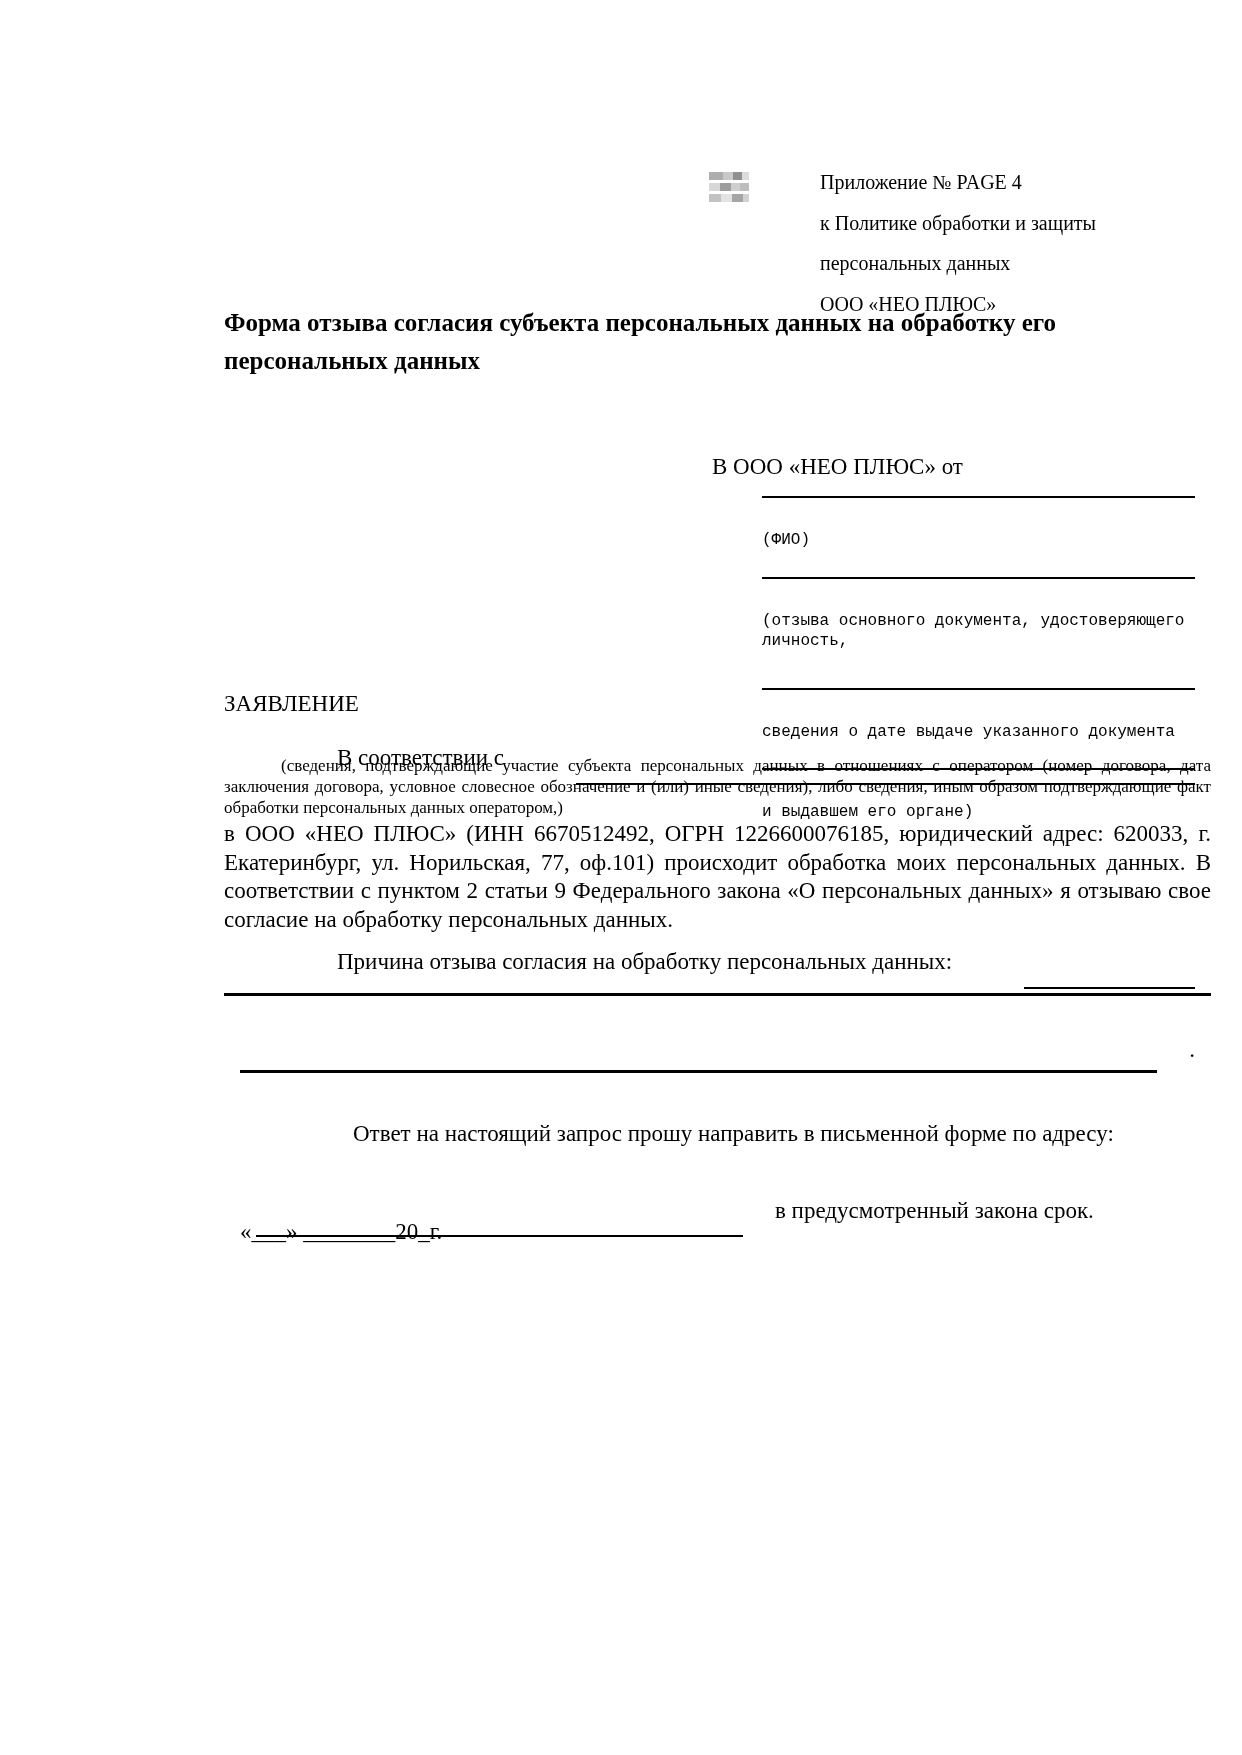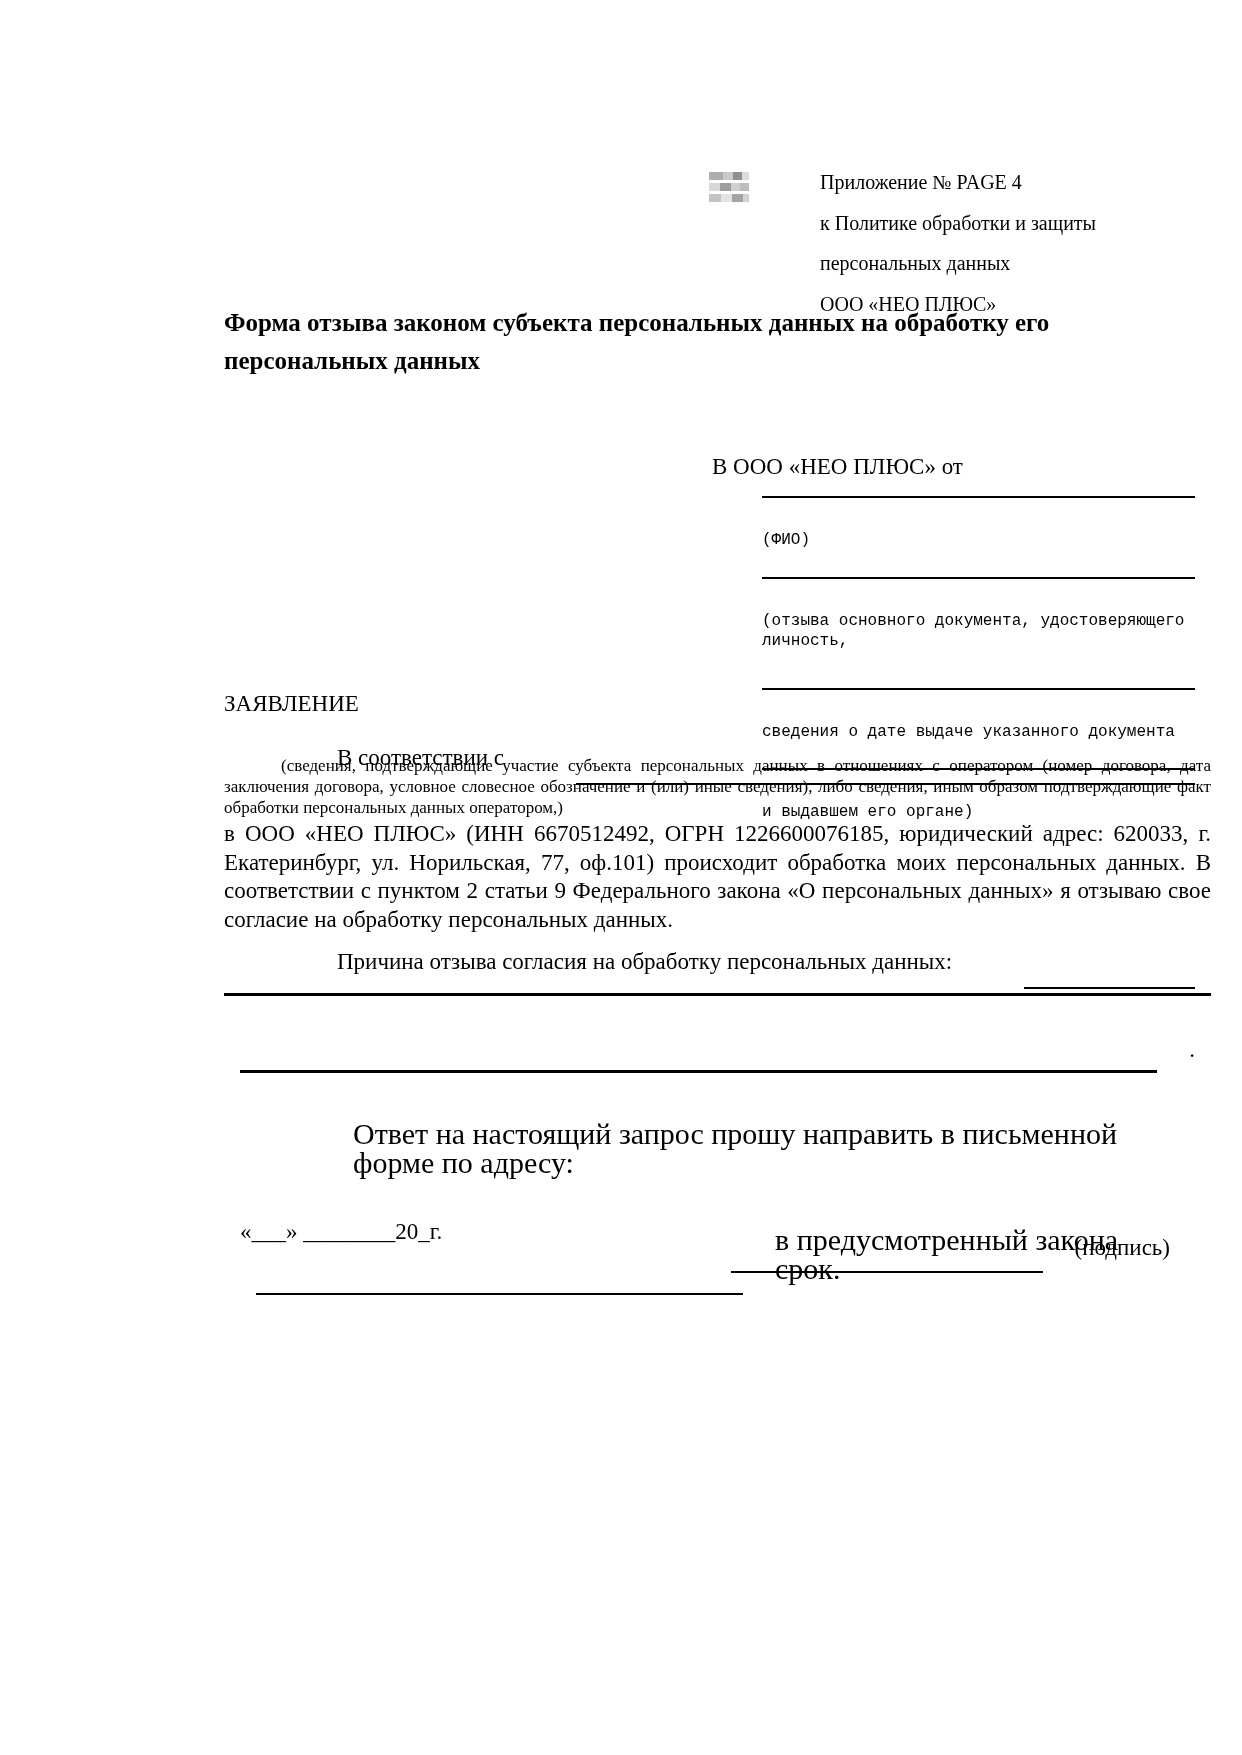--- a/index.html
+++ b/index.html
@@ -45,21 +45,21 @@
   .main-para { position:absolute; top:756px; left:160px; width:987px;
     font-size:23px; line-height:28.5px; text-align:justify; }
   .reason { position:absolute; top:868px; left:160px; width:987px; font-size:23px; line-height:28px; }
 
   .blank-1 { position:absolute; top:929px; left:160px; width:987px; border-top:3px solid #000; }
   .blank-2 { position:absolute; top:957px; left:160px; width:987px; font-size:23px; display:flex; align-items:flex-end; }
   .blank-2 .fill { width:943px; margin-bottom:6px; border-bottom-width:3px; }
 
   .confirm-para { position:absolute; top:966px; left:160px; width:987px;
     font-size:23px; line-height:28.5px; text-align:justify; text-indent:65px; }
-  .response { position:absolute; top:1023px; left:160px; width:987px; font-size:30px; line-height:29px; }
+  .response { position:absolute; top:1023px; left:160px; width:987px; font-size:23px; line-height:29px; }
   .response .addr-fill { display:flex; align-items:flex-end; }
   .response .addr-fill .fill { width:487px; margin-bottom:4px; flex:none; }
 
   .date-row { position:absolute; top:1139px; left:160px; width:987px;
     font-size:23px; display:flex; justify-content:space-between; align-items:flex-start; }
   .sig-group { display:flex; align-items:flex-end; margin-right:25px; }
   .sig-group .fill { width:312px; margin-bottom:4px; }
 </style>
 </head>
 <body>
@@ -68,21 +68,21 @@
 
   <div class="pixel-icon"></div>
 
   <div class="appendix-header">
     <div>Приложение №  PAGE 4</div>
     <div>к Политике обработки и защиты</div>
     <div>персональных данных</div>
     <div>ООО «НЕО ПЛЮС»</div>
   </div>
 
-  <div class="doc-title">Форма отзыва законом субъекта персональных данных на обработку его персональных данных</div>
+  <div class="doc-title">Форма отзыва согласия субъекта персональных данных на обработку его персональных данных</div>
 
   <div class="addressee">
     <div>В ООО «НЕО ПЛЮС» от</div>
     <div class="rules">
       <div class="rule rule-1"></div>
       <div class="caption">(ФИО)</div>
       <div class="rule rule-2"></div>
       <div class="caption">(отзыва основного документа, удостоверяющего личность,</div>
       <div class="rule rule-3"></div>
       <div class="caption">сведения о дате выдаче указанного документа</div>
@@ -125,19 +125,15 @@
       <span>Ответ на настоящий запрос прошу направить в письменной форме по адресу:</span>
     </div>
     <div class="addr-fill">
       <span class="fill"></span>
       <span>в предусмотренный закона срок.</span>
     </div>
   </div>
 
   <div class="date-row">
     <span>«___» ________20_г.</span>
-    <span class="sig-group">
-      <span class="fill"></span>
-      <span>(подпись)</span>
-    </span>
   </div>
 
 </div>
 
 </body></html>

